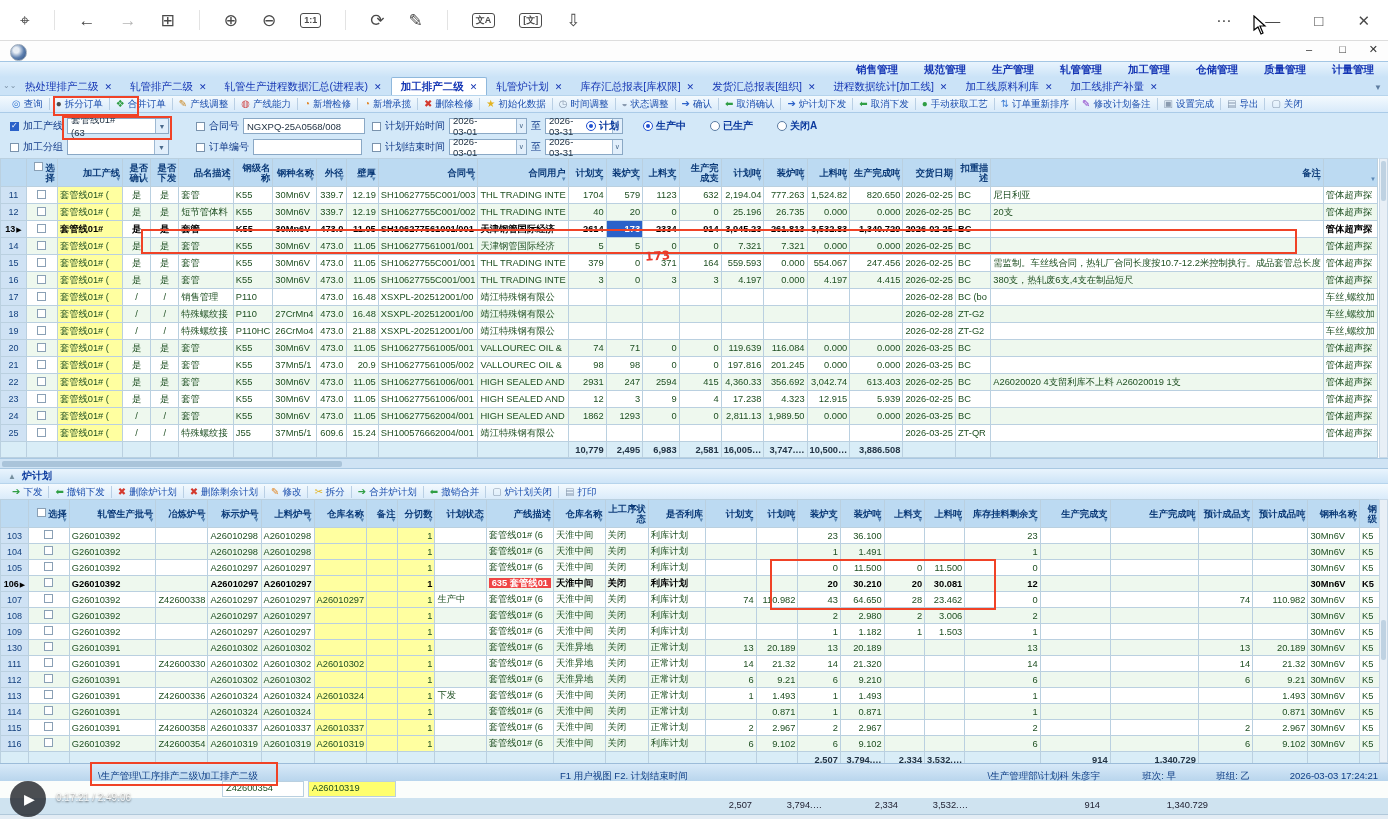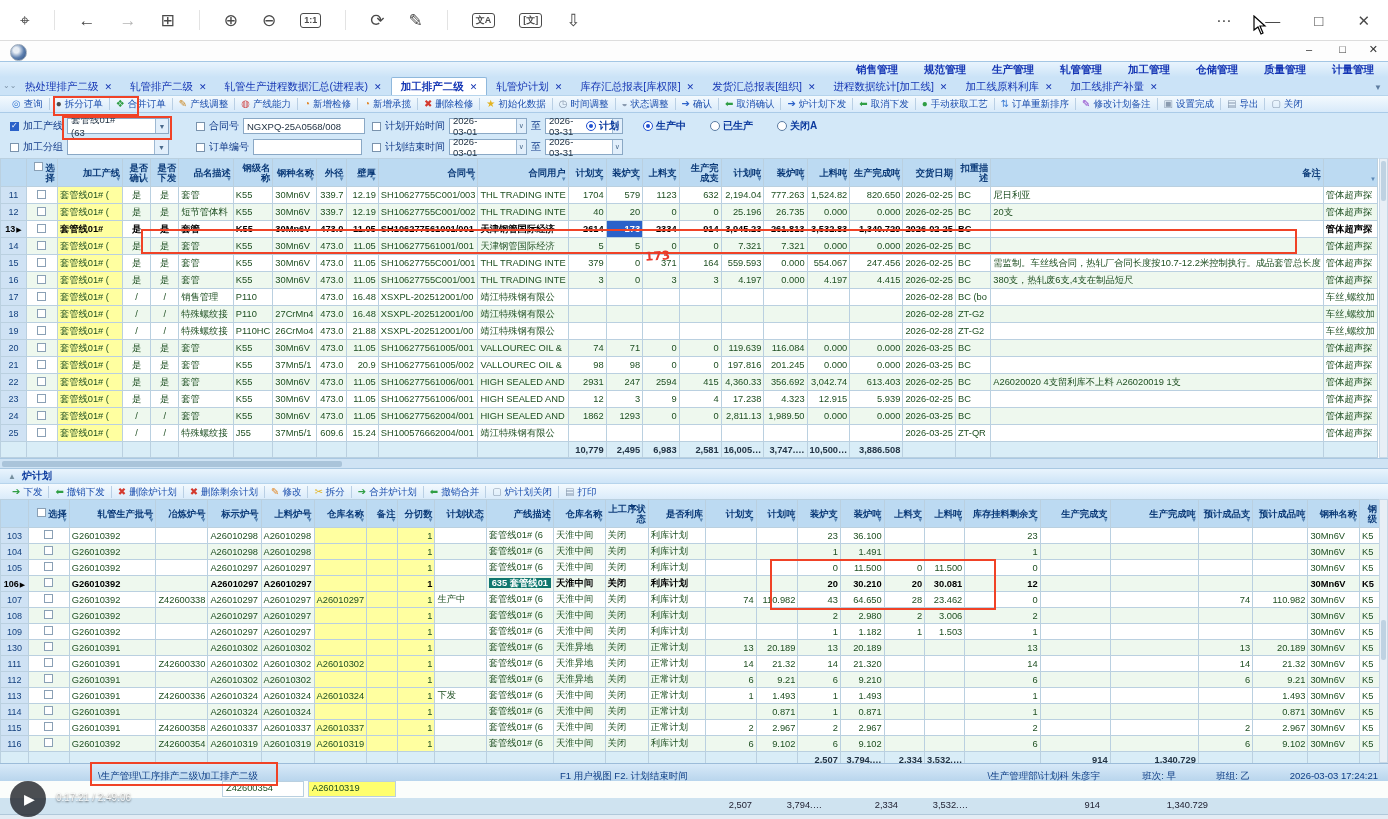--- a/index.html
+++ b/index.html
@@ -63,21 +63,21 @@
   .cb{width:9px;height:9px;border:1px solid #8aa0b5;background:#fff;display:inline-block;box-sizing:border-box;}
   td.yel{background:#ffffa0;}
   tr.alt td{background:#eef8ee;}
   tr.alt td.yel{background:#ffffa0;}
   tr.alt td.num{background:#cfe2f4;}
   tr.bold td{font-weight:bold;color:#000;}
   td.sel{background:#2a61c9 !important;color:#fff !important;text-align:right;}
   td.r{text-align:right;}
   td.c{text-align:center;}
   tr.totals td{background:#d9edf7 !important;color:#234;height:16px;font-weight:bold;}
-  .chip{background:#0f766e;color:#fff;font-weight:bold;padding:0 3px;}
+  .chip{background:#ef4444;color:#fff;font-weight:bold;padding:0 3px;}
   .marker{color:#000;font-size:7px;margin-left:1px;}
   .vscroll{position:absolute;width:9px;background:#e8eff6;border:1px solid #c8d8e6;box-sizing:border-box;}
   .vthumb{position:absolute;left:1px;right:1px;top:2px;height:40px;background:#bfd2e2;border-radius:2px;}
   
   .splitter{position:absolute;left:0;top:458px;width:100%;height:10px;background:#cfe3f4;border-top:1px solid #a9c8e2;}
   .hthumb{position:absolute;left:2px;top:2px;width:340px;height:6px;background:#aac4da;border-radius:2px;}
   .sect-head{position:absolute;left:0;top:468px;width:100%;height:15px;background:linear-gradient(#e9f4fd,#cde4f7);
              border-top:1px solid #a9c8e2;font-size:10px;font-weight:bold;color:#0c3a9e;display:flex;align-items:center;gap:6px;padding-left:8px;box-sizing:border-box;}
   .sect-pin{color:#76909f;font-size:8px;}
   

